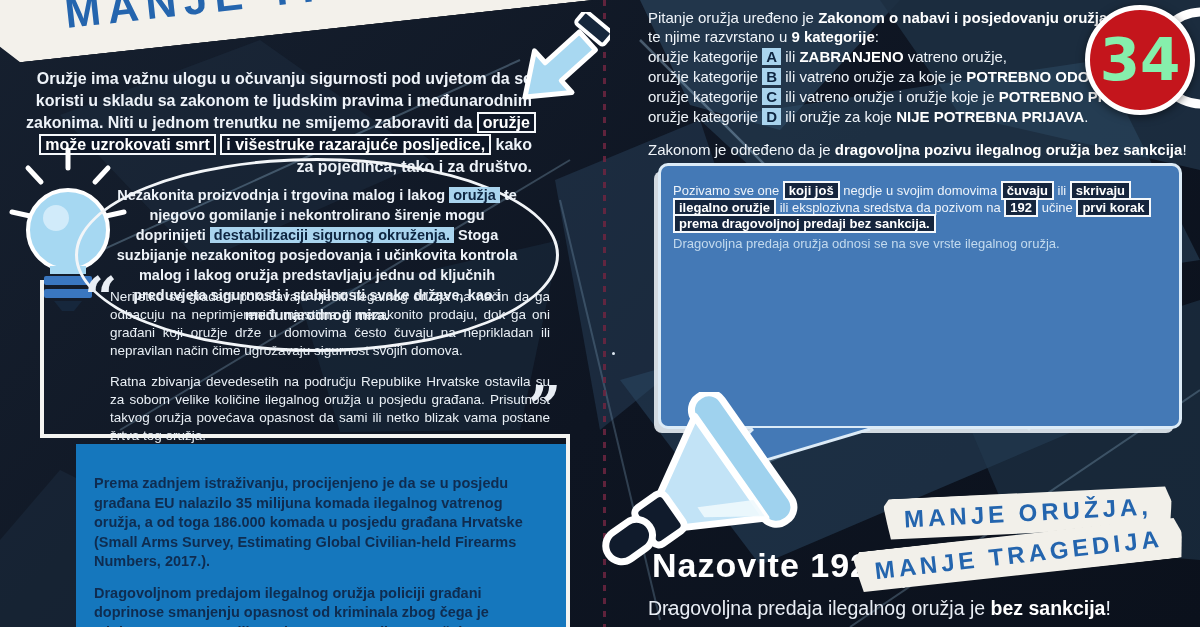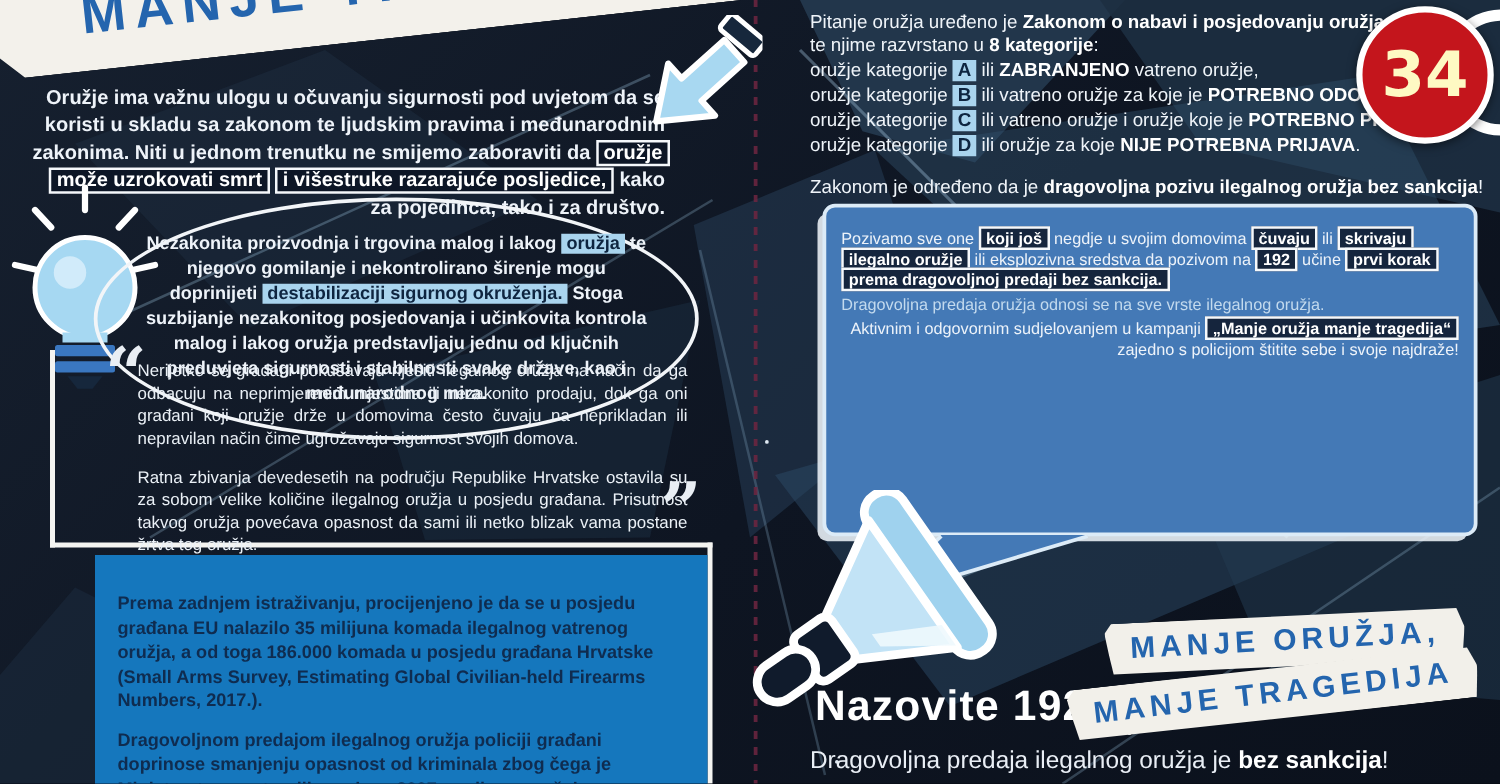--- a/index.html
+++ b/index.html
@@ -81,21 +81,21 @@
     font-size:15px;line-height:19px;color:#eff4f9;
   }
   .law-intro{margin:0;max-width:524px;}
   .cat-line{margin:1px 0;white-space:nowrap;}
   .law-note{margin:14px 0 0 0;}
   .law strong{color:#ffffff;}
   .badge{
     position:absolute;left:1085px;top:5px;width:100px;height:100px;z-index:10;
     background:#c4151c;border:5px solid #ffffff;border-radius:50%;
     display:flex;align-items:center;justify-content:center;
-    font-size:50px;font-weight:700;color:#fef9c3;
+    font-size:58px;font-weight:700;color:#86efac;
     font-family:"DejaVu Sans",sans-serif;
     box-shadow:0 2px 8px rgba(0,0,0,.5);
     text-align:right;
   }
   .badge-hook{position:absolute;left:1140px;top:-10px;z-index:9;}
   .bubble{
     position:absolute;left:658px;top:163px;width:524px;height:266px;z-index:3;
     background:#4479b6;border:3px solid #dcebf7;border-radius:10px;
     box-shadow:-6px 6px 0 -2px rgba(242,248,253,.85);
     padding:14px 12px;box-sizing:border-box;overflow:hidden;
@@ -201,39 +201,38 @@
   <div class="frame-line frame-left"></div>
   <div class="frame-line frame-bottom"></div>
   <div class="frame-line frame-right"></div>
 
   <div class="bluebox">
     <p>Prema zadnjem istraživanju, procijenjeno je da se u posjedu građana EU nalazilo 35 milijuna komada ilegalnog vatrenog oružja, a od toga 186.000 komada u posjedu građana Hrvatske (Small Arms Survey, Estimating Global Civilian-held Firearms Numbers, 2017.).</p>
     <p>Dragovoljnom predajom ilegalnog oružja policiji građani doprinose smanjenju opasnost od kriminala zbog čega je Ministarstvo unutarnjih poslova 2007. godine započelo s provođenjem kampanje „Manje oružja manje tragedija“. Sufinanciranjem Kampanje sredstvima Fonda za unutarnju sigurnost, Europska Komisija i Vijeće Europe podržavaju dragovoljnu predaju i prikupljanje nezakonitog vatrenog oružja,</p>
   </div>
 
   <div class="law">
-    <p class="law-intro"><span>Pitanje oružja uređeno je </span><strong>Zakonom o nabavi i posjedovanju oružja</strong><span> građana, te njime razvrstano u </span><strong>8 kategorije</strong><span>:</span></p>
+    <p class="law-intro"><span>Pitanje oružja uređeno je </span><strong>Zakonom o nabavi i posjedovanju oružja</strong><span> građana, te njime razvrstano u </span><strong>9 kategorije</strong><span>:</span></p>
     <div class="cat-line"><span>oružje kategorije </span><span class="hl-blue">A</span><span> ili </span><strong>ZABRANJENO</strong><span> vatreno oružje,</span></div>
     <div class="cat-line"><span>oružje kategorije </span><span class="hl-blue">B</span><span> ili vatreno oružje za koje je </span><strong>POTREBNO ODOBRENJE,</strong><span></span></div>
     <div class="cat-line"><span>oružje kategorije </span><span class="hl-blue">C</span><span> ili vatreno oružje i oružje koje je </span><strong>POTREBNO PRIJAVITI,</strong><span></span></div>
     <div class="cat-line"><span>oružje kategorije </span><span class="hl-blue">D</span><span> ili oružje za koje </span><strong>NIJE POTREBNA PRIJAVA</strong><span>.</span></div>
     <p class="law-note"><span>Zakonom je određeno da je </span><strong>dragovoljna pozivu ilegalnog oružja bez sankcija</strong><span>!</span></p>
   </div>
 
   <svg class="badge-hook" width="70" height="130" viewBox="0 0 70 130">
     <circle cx="62" cy="68" r="46" fill="none" stroke="#ffffff" stroke-width="9"></circle>
   </svg>
   <div class="badge">
     <span>34</span>
   </div>
 
   <div class="bubble">
     <p><span>Pozivamo sve one </span><span class="hl-dark">koji još</span><span> negdje u svojim domovima </span><span class="hl-dark">čuvaju</span><span> ili </span><span class="hl-dark">skrivaju ilegalno oružje</span><span> ili eksplozivna sredstva da pozivom na </span><span class="hl-dark">192</span><span> učine </span><span class="hl-dark">prvi korak prema dragovoljnoj predaji bez sankcija.</span></p>
     <p class="muted">Dragovoljna predaja oružja odnosi se na sve vrste ilegalnog oružja.</p>
-    <p class="p-right"><span>Aktivnim i odgovornim sudjelovanjem u kampanji </span><span class="hl-dark">„Manje oružja manje tragedija“</span><span> zajedno s policijom štitite sebe i svoje najdraže!</span></p>
   </div>
 
   <svg class="tail-svg" width="210" height="58" viewBox="0 0 210 58">
     <polygon points="78,0 24,52 195,0" fill="#4479b6"></polygon>
     <line x1="78" y1="1" x2="24" y2="52" stroke="#dcebf7" stroke-width="3"></line>
     <line x1="24" y1="52" x2="195" y2="1" stroke="#dcebf7" stroke-width="3"></line>
   </svg>
 
   <svg class="megaphone-svg" width="205" height="210" viewBox="0 0 205 210">
     <g transform="rotate(-35 100 105)">

